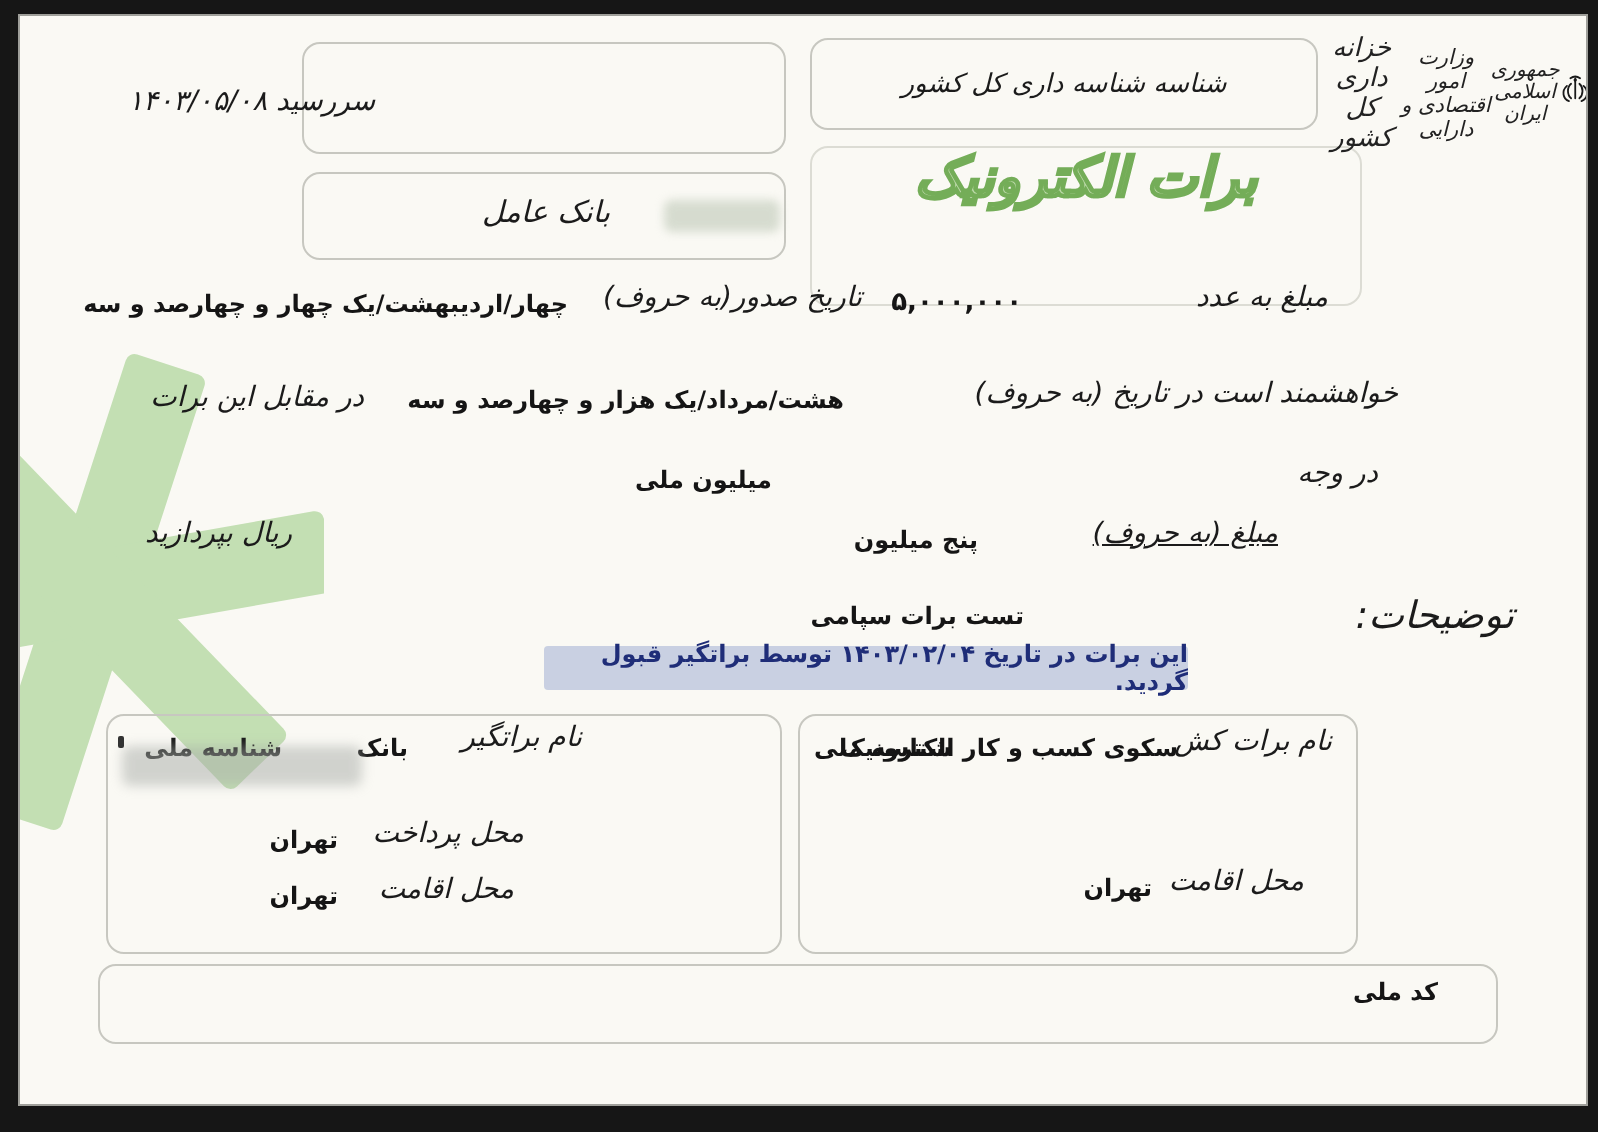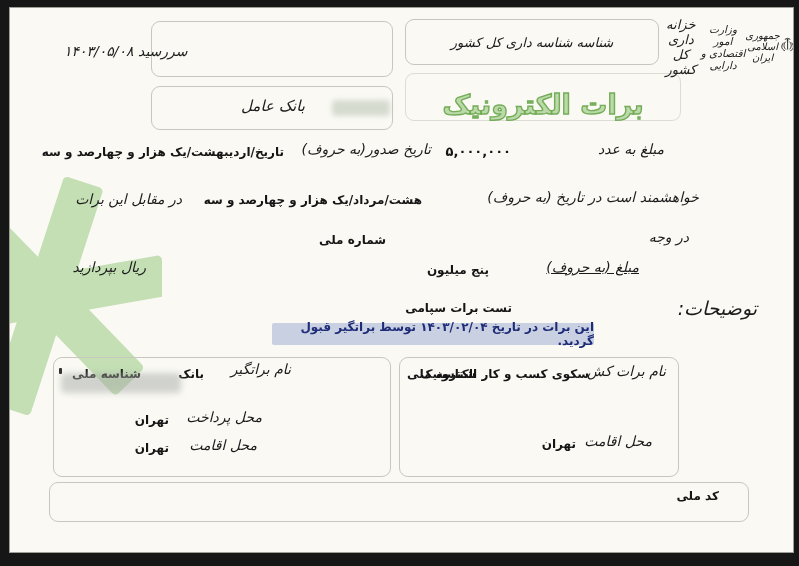--- a/index.html
+++ b/index.html
@@ -72,35 +72,35 @@
     <div class="formbox" style="left:141px;top:13px;width:242px;height:56px;"></div>
     <div class="formbox" style="left:395px;top:11px;width:254px;height:46px;display:flex;align-items:center;justify-content:center;gap:8px;">
       <span class="callig" style="font-size:13px;">شناسه شناسه داری کل کشور</span>
     </div>
     <span class="abs callig" style="left:26px;top:35px;margin-left:28px;">سررسید ۱۴۰۳/۰۵/۰۸</span>
 
     <div class="formbox" style="left:141px;top:78px;width:242px;height:44px;"></div>
     <span class="abs callig" style="left:231px;top:89px;font-size:15px;">بانک عامل</span>
     <div class="blur1" style="left:322px;top:92px;width:58px;height:16px;"></div>
 
-    <div class="formbox faintbox" style="left:395px;top:65px;width:276px;height:48px;display:flex;align-items:flex-end;">
+    <div class="formbox faintbox" style="left:395px;top:65px;width:276px;height:80px;display:flex;align-items:flex-start;font-style:italic;">
       <div class="title-green">برات الکترونیک</div>
     </div>
 
     <span class="abs callig" style="right:129px;top:133px;">مبلغ به عدد</span>
     <span class="abs boldtxt" style="right:282px;top:136px;font-size:13px;">۵,۰۰۰,۰۰۰</span>
     <span class="abs callig" style="right:362px;top:133px;">تاریخ صدور(به حروف)</span>
-    <span class="abs boldtxt" style="right:509px;top:137px;">تاریخ/اردیبهشت/یک هزار و چهارصد و سه</span>
+    <span class="abs boldtxt" style="right:509px;top:137px;">چهار/اردیبهشت/یک چهار و چهارصد و سه</span>
 
     <span class="abs callig" style="right:94px;top:181px;">خواهشمند است در تاریخ (به حروف)</span>
     <span class="abs boldtxt" style="right:371px;top:185px;">هشت/مرداد/یک هزار و چهارصد و سه</span>
     <span class="abs callig" style="right:611px;top:183px;">در مقابل این برات</span>
 
     <span class="abs callig" style="right:104px;top:221px;">در وجه</span>
-    <span class="abs boldtxt" style="right:407px;top:225px;">شماره ملی</span>
+    <span class="abs boldtxt" style="right:407px;top:225px;">میلیون ملی</span>
 
     <span class="abs callig" style="right:154px;top:251px;text-decoration:underline;">مبلغ (به حروف)</span>
     <span class="abs boldtxt" style="right:304px;top:255px;">پنج میلیون</span>
     <span class="abs callig" style="right:647px;top:251px;">ریال بپردازید</span>
 
     <span class="abs callig" style="right:36px;top:289px;font-size:19px;">توضیحات:</span>
     <span class="abs boldtxt" style="right:281px;top:293px;">تست برات سپامی</span>
 
     <div class="hl" style="left:236px;top:315px;width:322px;height:22px;">
       <span>این برات در تاریخ ۱۴۰۳/۰۲/۰۴ توسط براتگیر قبول گردید.</span>

